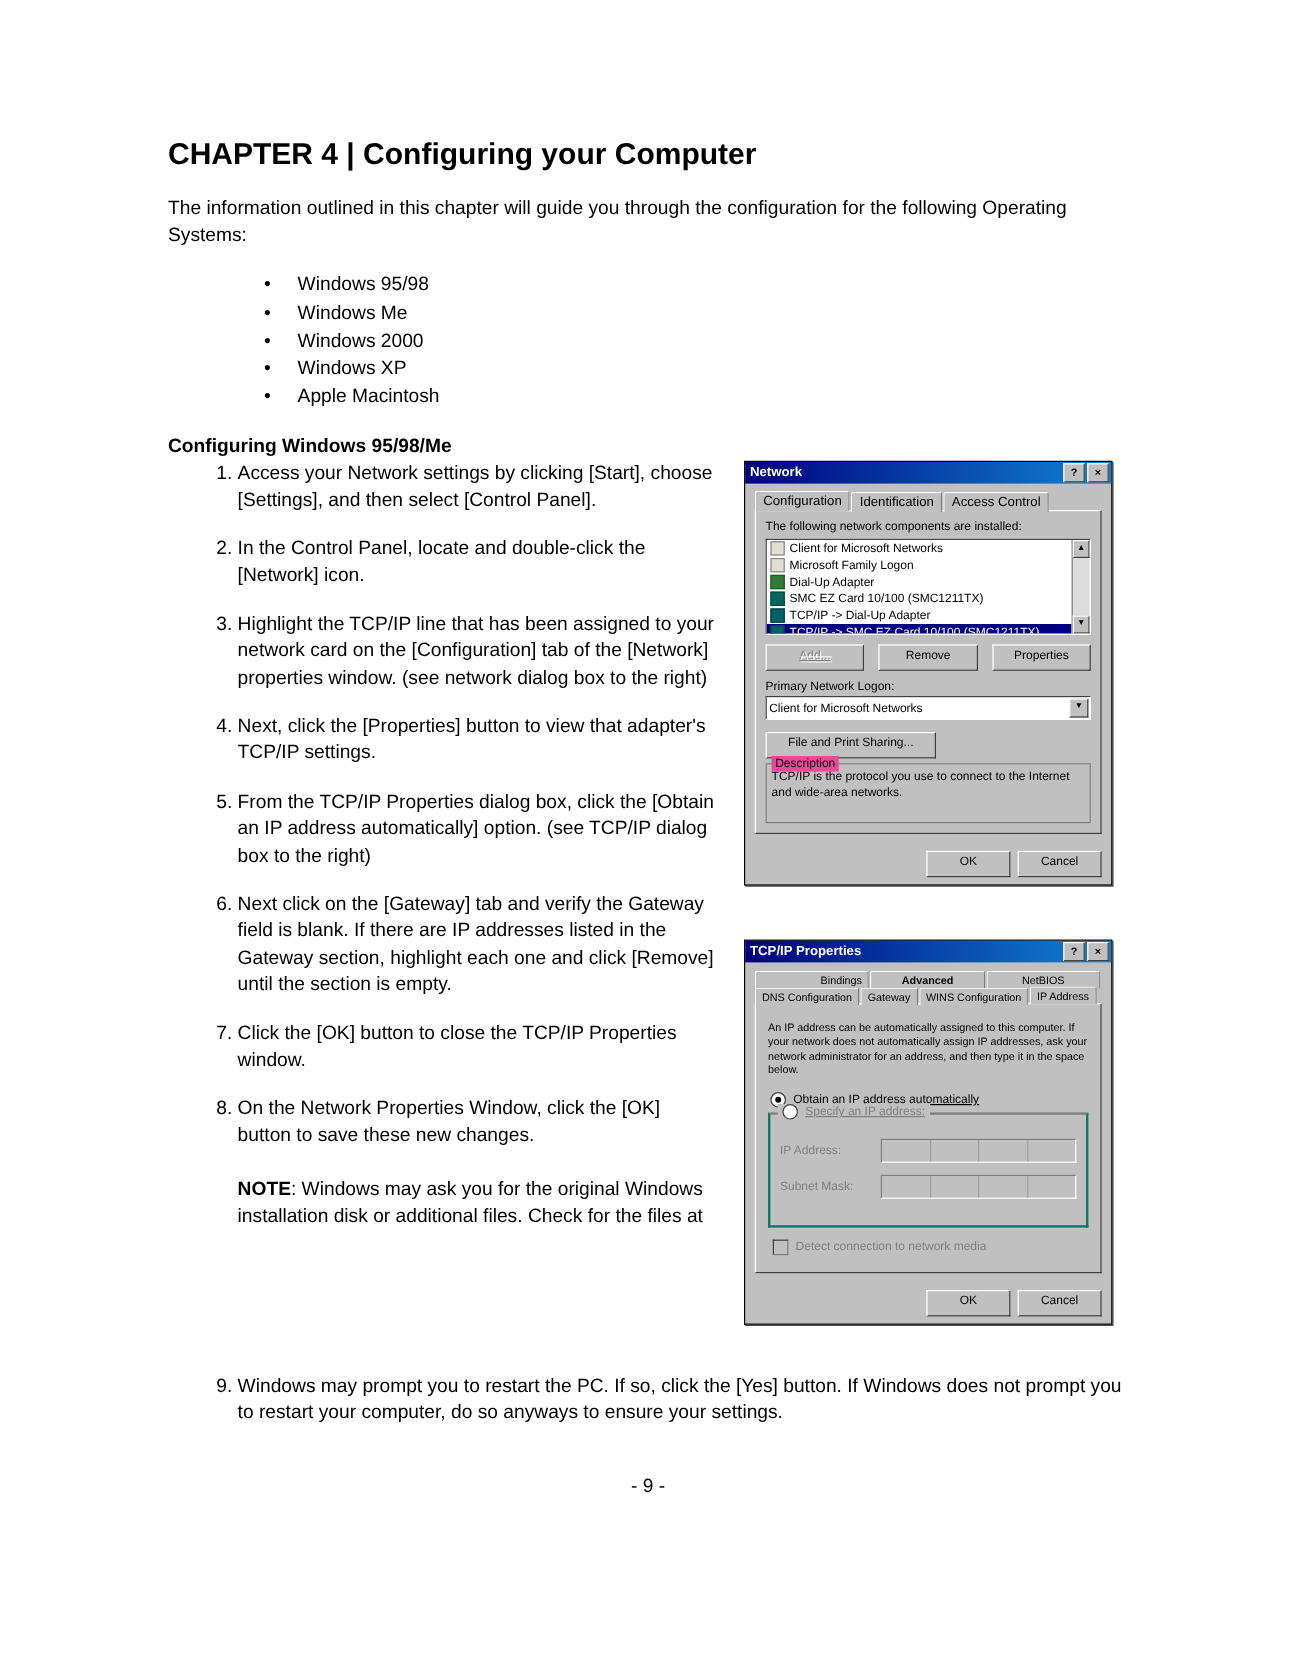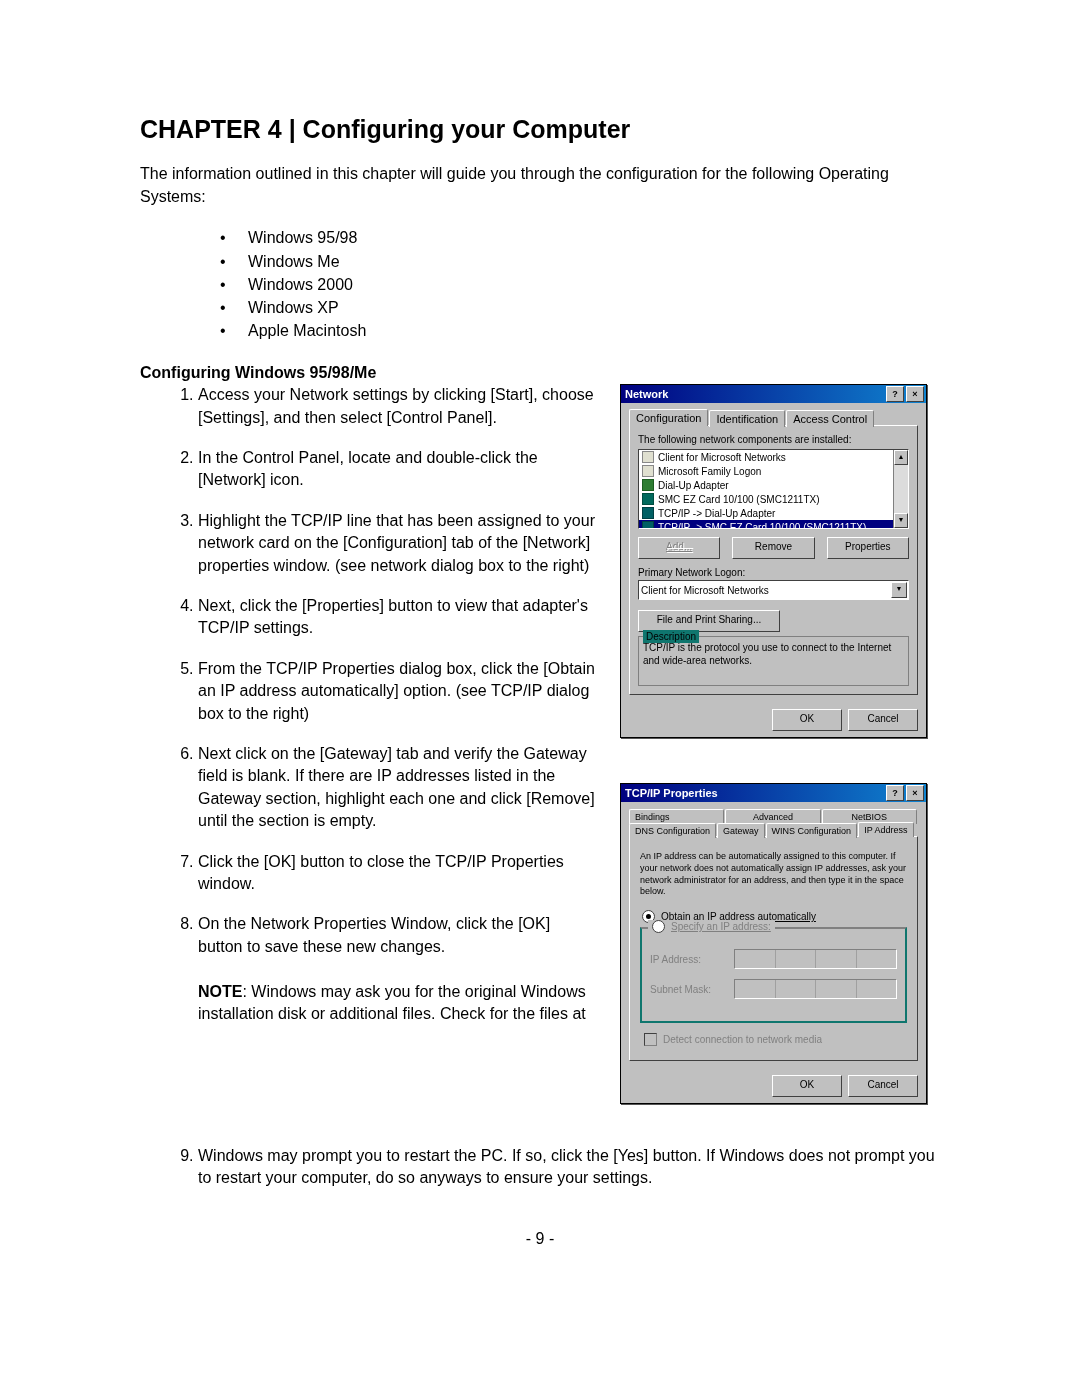--- a/index.html
+++ b/index.html
@@ -262,21 +262,21 @@
     line-height: 1.3;
     margin-top: 4px;
     background: #c0c0c0;
     height: 40px;
     box-sizing: content-box;
     border-top-color: #808080;
     border-left-color: #808080;
     position:relative;
   }
   .group-box .legend{
-    position:absolute; top:-7px; left:4px; background:#0f766e; padding:0 3px;
+    position:absolute; top:-7px; left:4px; background:#ec4899; padding:0 3px;
   }
   .dialog-footer {
     display: flex;
     justify-content: flex-end;
     gap: 6px;
     padding: 6px 8px;
   }
   .dialog-footer .win-btn { flex: 0 0 68px; }
 
   
@@ -463,22 +463,22 @@
       </div>
 
       <div class="win-dialog tcp-dialog">
         <div class="titlebar">
           <span class="title-text">TCP/IP Properties</span>
           <span class="title-btn">?</span>
           <span class="title-btn">×</span>
         </div>
         <div class="dialog-body">
           <div class="tabs tabs2 row2">
-            <div class="tab inactive" style="flex:1; text-align:left;">Bindings</div>
-            <div class="tab inactive" style="flex:1; text-align:center;">Advanced</div>
+            <div class="tab inactive" style="flex:1; text-align:right;">Bindings</div>
+            <div class="tab inactive" style="flex:1; text-align:center;font-weight:bold;">Advanced</div>
             <div class="tab inactive" style="flex:1; text-align:center;">NetBIOS</div>
           </div>
           <div class="tabs tabs2 row2">
             <div class="tab inactive">DNS Configuration</div>
             <div class="tab inactive">Gateway</div>
             <div class="tab inactive">WINS Configuration</div>
             <div class="tab">IP Address</div>
           </div>
           <div class="tab-panel">
             <div class="info-text">An IP address can be automatically assigned to this computer. If your network does not automatically assign IP addresses, ask your network administrator for an address, and then type it in the space below.</div>

